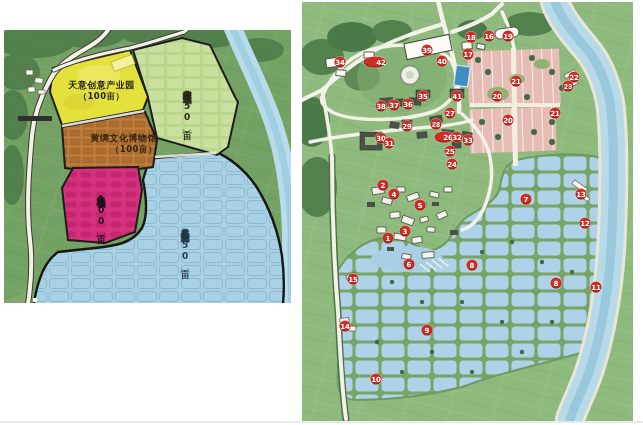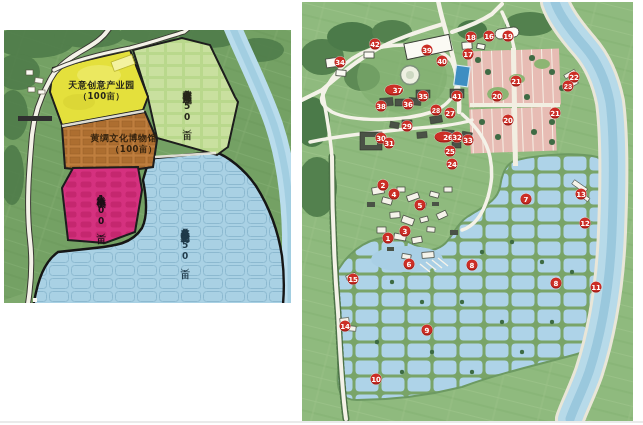--- a/index.html
+++ b/index.html
@@ -333,32 +333,32 @@
         <div class="marker" style="left: 195px; top: 94px;">20</div>
         <div class="marker" style="left: 206px; top: 118px;">20</div>
         <div class="marker" style="left: 214px; top: 79px;">21</div>
         <div class="marker" style="left: 253px; top: 111px;">21</div>
         <div class="marker" style="left: 272px; top: 75px;">22</div>
         <div class="marker" style="left: 266px; top: 84px; font-family: Liberation Mono, monospace;">23</div>
         <div class="marker" style="left: 150px; top: 162px;">24</div>
         <div class="marker" style="left: 148px; top: 149px;">25</div>
         <div class="marker" style="left: 142px; top: 135px; padding-left: 8px;">26</div>
         <div class="marker" style="left: 148px; top: 111px;">27</div>
-        <div class="marker" style="left: 134px; top: 108px; font-family: Liberation Mono, monospace;">28</div>
+        <div class="marker" style="left: 134px; top: 122px; font-family: Liberation Mono, monospace;">28</div>
         <div class="marker" style="left: 105px; top: 124px;">29</div>
         <div class="marker" style="left: 79px; top: 136px;">30</div>
         <div class="marker" style="left: 87px; top: 141px;">31</div>
         <div class="marker" style="left: 155px; top: 135px;">32</div>
         <div class="marker" style="left: 166px; top: 138px;">33</div>
         <div class="marker" style="left: 38px; top: 60px;">34</div>
         <div class="marker" style="left: 121px; top: 94px;">35</div>
         <div class="marker" style="left: 106px; top: 102px;">36</div>
-        <div class="marker" style="left: 92px; top: 88px; padding-left: 7px;">37</div>
+        <div class="marker" style="left: 92px; top: 103px;">37</div>
         <div class="marker" style="left: 79px; top: 104px;">38</div>
         <div class="marker" style="left: 125px; top: 48px;">39</div>
         <div class="marker" style="left: 140px; top: 59px;">40</div>
         <div class="marker" style="left: 155px; top: 94px;">41</div>
-        <div class="marker" style="left: 73px; top: 42px;">42</div>
+        <div class="marker" style="left: 73px; top: 60px; padding-left: 12px;">42</div>
       </div>
   </div>
 
   <div class="page-edge"></div>
 </div>
 
 </body></html>

